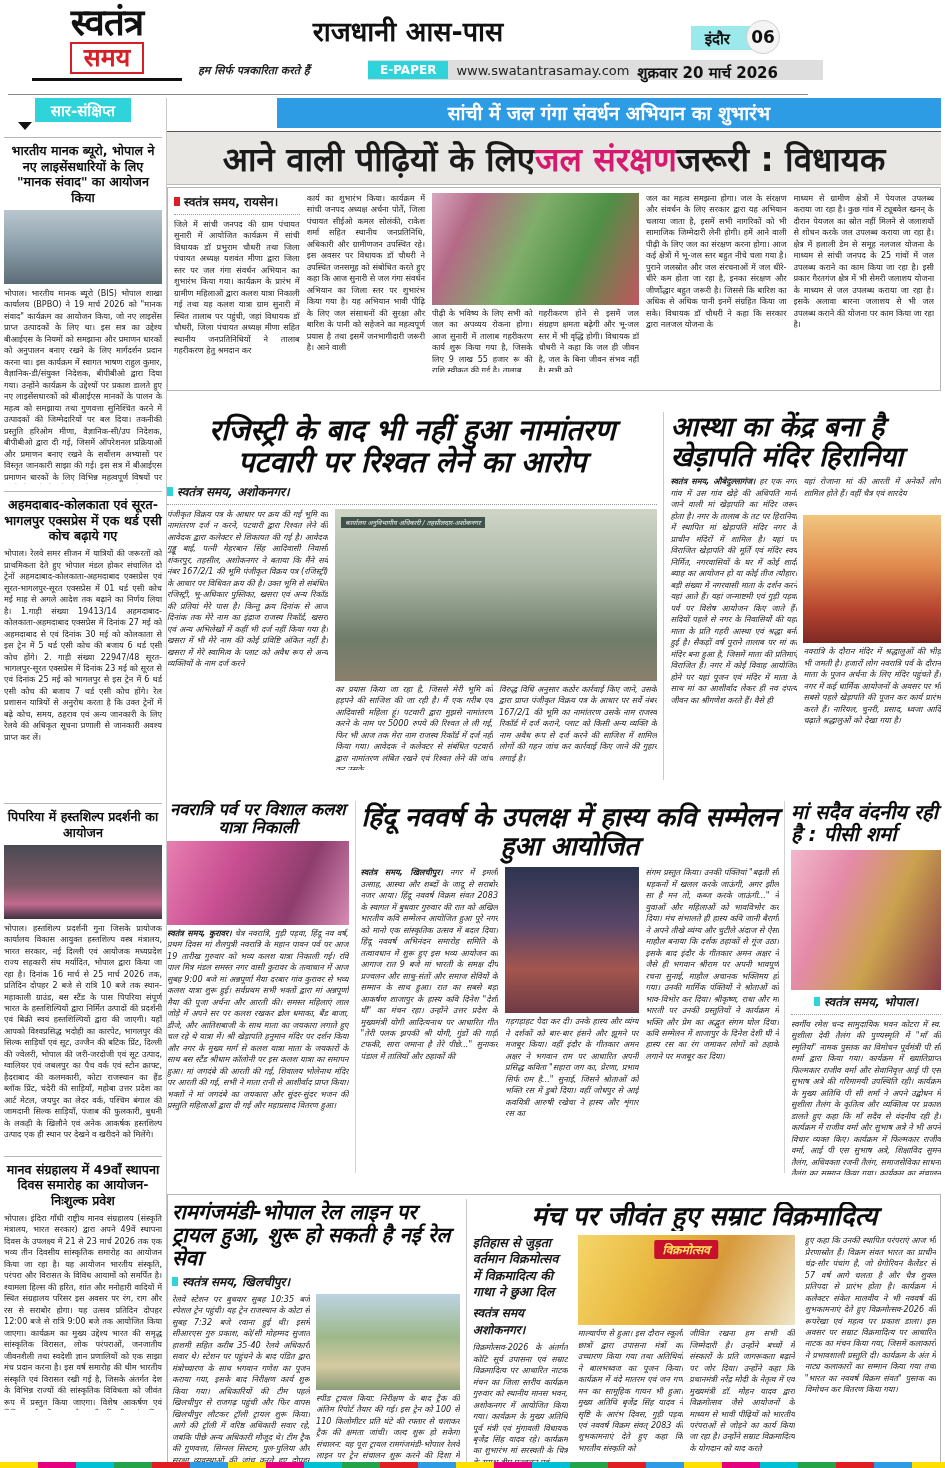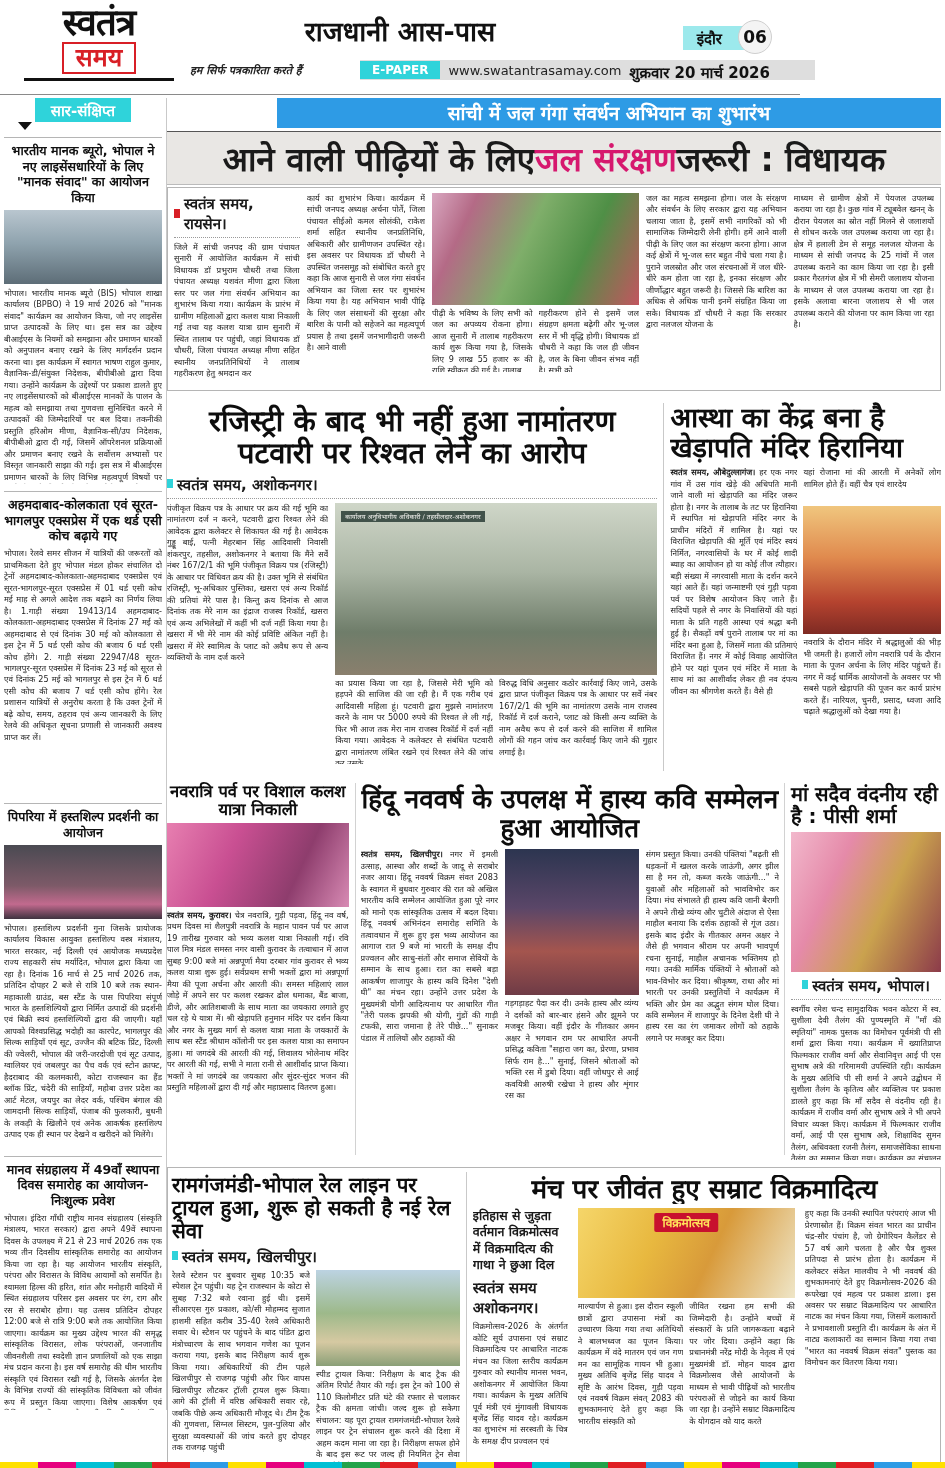--- a/index.html
+++ b/index.html
@@ -1,20 +1,20 @@
 <!DOCTYPE html>
 <html lang="hi"><head>
 <meta charset="utf-8">
 <style>
   html,body{margin:0;padding:0;background:#f2f2f2;}
   .page{position:relative;width:945px;height:1468px;background:#ffffff;margin:0 auto;
         font-family:"DejaVu Sans","Liberation Sans",sans-serif;color:#1a1a1a;overflow:hidden;
         outline:1px solid #d8d8d8;}
   
-  .masthead{position:absolute;left:0;top:0;width:800px;height:94px;border-bottom:1px solid #8a8a8a;}
+  .masthead{position:absolute;left:8px;top:0;width:800px;height:94px;border-bottom:1px solid #8a8a8a;}
   .logo{position:absolute;left:24px;top:4px;width:150px;text-align:center;border-bottom:3px solid #111;padding-bottom:4px;}
   .logo1{font-size:37px;font-weight:bold;letter-spacing:-1px;color:#111;line-height:1.0;}
   .logo2{display:inline-block;margin-top:1px;font-size:25px;font-weight:bold;color:#d81f26;border:2px solid #d81f26;padding:0 12px;line-height:1.1;}
   .tagline{position:absolute;left:190px;top:62px;font-size:11px;font-weight:bold;font-style:italic;color:#222;}
   .section-title{position:absolute;left:0;right:0;top:12px;text-align:center;font-size:27px;font-weight:bold;color:#111;}
   .epaper-bar{position:absolute;left:360px;top:60px;width:455px;height:20px;background:#dedede;display:flex;align-items:center;}
   .epaper-chip{background:#2fd3da;color:#fff;font-weight:bold;font-size:12px;padding:2px 12px;margin-right:8px;}
   .website{font-size:13px;color:#222;}
   .city-badge{position:absolute;right:48px;top:26px;background:#9ce9ec;padding:2px 30px 2px 14px;font-size:15px;font-weight:bold;color:#111;}
   .page-circle{position:absolute;right:28px;top:20px;width:32px;height:32px;border-radius:50%;background:#f4f4f4;border:1px solid #cfcfcf;
@@ -32,32 +32,32 @@
   .p{font-size:8.1px;line-height:1.42;text-align:justify;color:#1d1d1d;overflow:hidden;}
   
   .main{position:absolute;left:167px;top:98px;width:774px;}
   .kicker{margin-left:110px;height:30px;background:#2e9be5;color:#fff;font-size:19px;font-weight:bold;
           display:flex;align-items:center;justify-content:center;margin-bottom:3px;}
   .lead-band{height:52px;background:#e9e7e4;border-top:1px solid #555;border-bottom:1px solid #bbb;
              display:flex;align-items:center;justify-content:center;font-size:33px;font-weight:bold;white-space:nowrap;overflow:hidden;}
   .hl{color:#d6186e;}
   .box{border:1px solid #b5b5b5;}
   .lead-art{height:192px;margin-top:2px;padding:5px 6px;display:flex;gap:7px;}
-  .byline{display:flex;align-items:center;gap:4px;font-size:15px;font-weight:bold;margin-bottom:4px;}
+  .byline{display:flex;align-items:center;gap:4px;font-size:12px;font-weight:bold;margin-bottom:4px;}
   .bullet{width:6px;height:9px;display:inline-block;}
   .bullet.red{background:#d81f26;}
   .bullet.cyan{background:#2fd3da;}
   .dotline{border-bottom:1px dotted #999;margin:2px 0 4px 0;}
   .col{overflow:hidden;}
   .photo{position:relative;overflow:hidden;}
   .photo .sign{position:absolute;left:6px;top:8px;background:#41524a;color:#f2f2ee;font-size:6.5px;padding:1px 4px;white-space:nowrap;}
   .photo .banner{position:absolute;left:50%;top:5px;transform:translateX(-50%);background:#c8102e;color:#ffe35a;font-size:12px;font-weight:bold;padding:1px 8px;border-radius:2px;}
   .minirow{display:flex;gap:6px;margin-top:3px;}
   
-  .row{display:flex;gap:6px;margin-top:12px;}
+  .row{display:flex;gap:6px;margin-top:21px;font-style:italic;}
   .art-h{font-weight:bold;color:#0d0d0d;line-height:1.12;}
   .registry{width:493px;}
   .registry .art-h{font-size:29px;text-align:center;margin:2px 0 4px 0;}
   .registry-body{display:flex;gap:7px;}
   .temple{width:272px;border-left:1px solid #c9c9c9;padding-left:6px;}
   .temple .art-h{font-size:27px;margin-bottom:4px;}
   .temple-body{display:flex;gap:6px;}
   .kalash{width:184px;}
   .kalash .art-h{font-size:16.5px;text-align:center;margin-bottom:3px;}
   .kavi{width:424px;border-left:1px solid #d2d2d2;border-right:1px solid #d2d2d2;padding:0 5px;}

